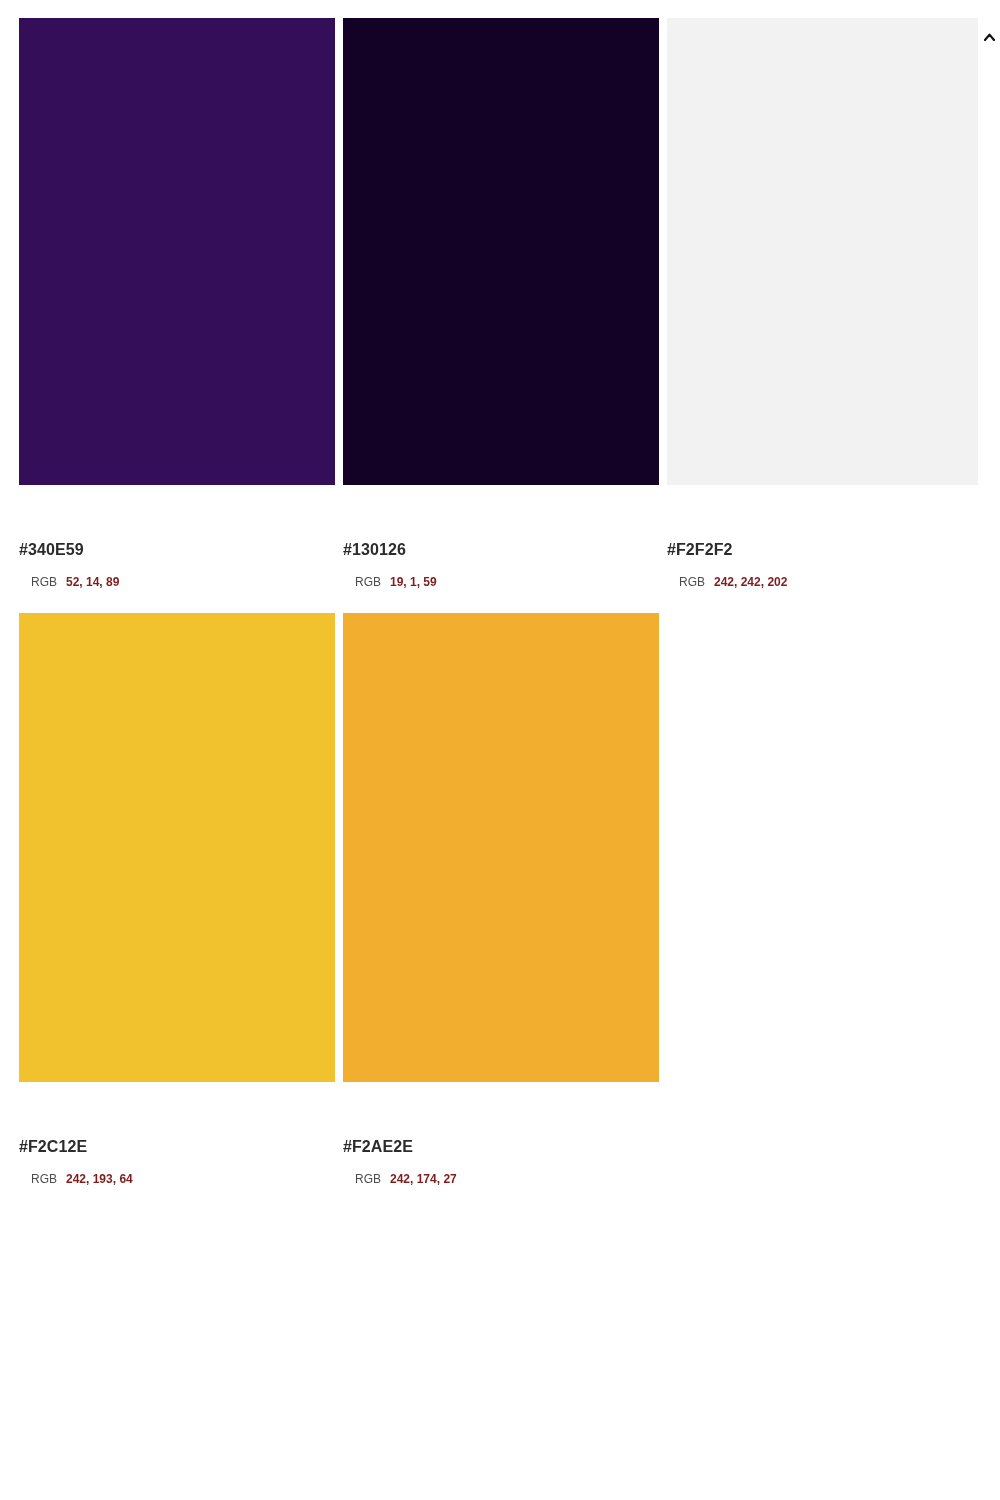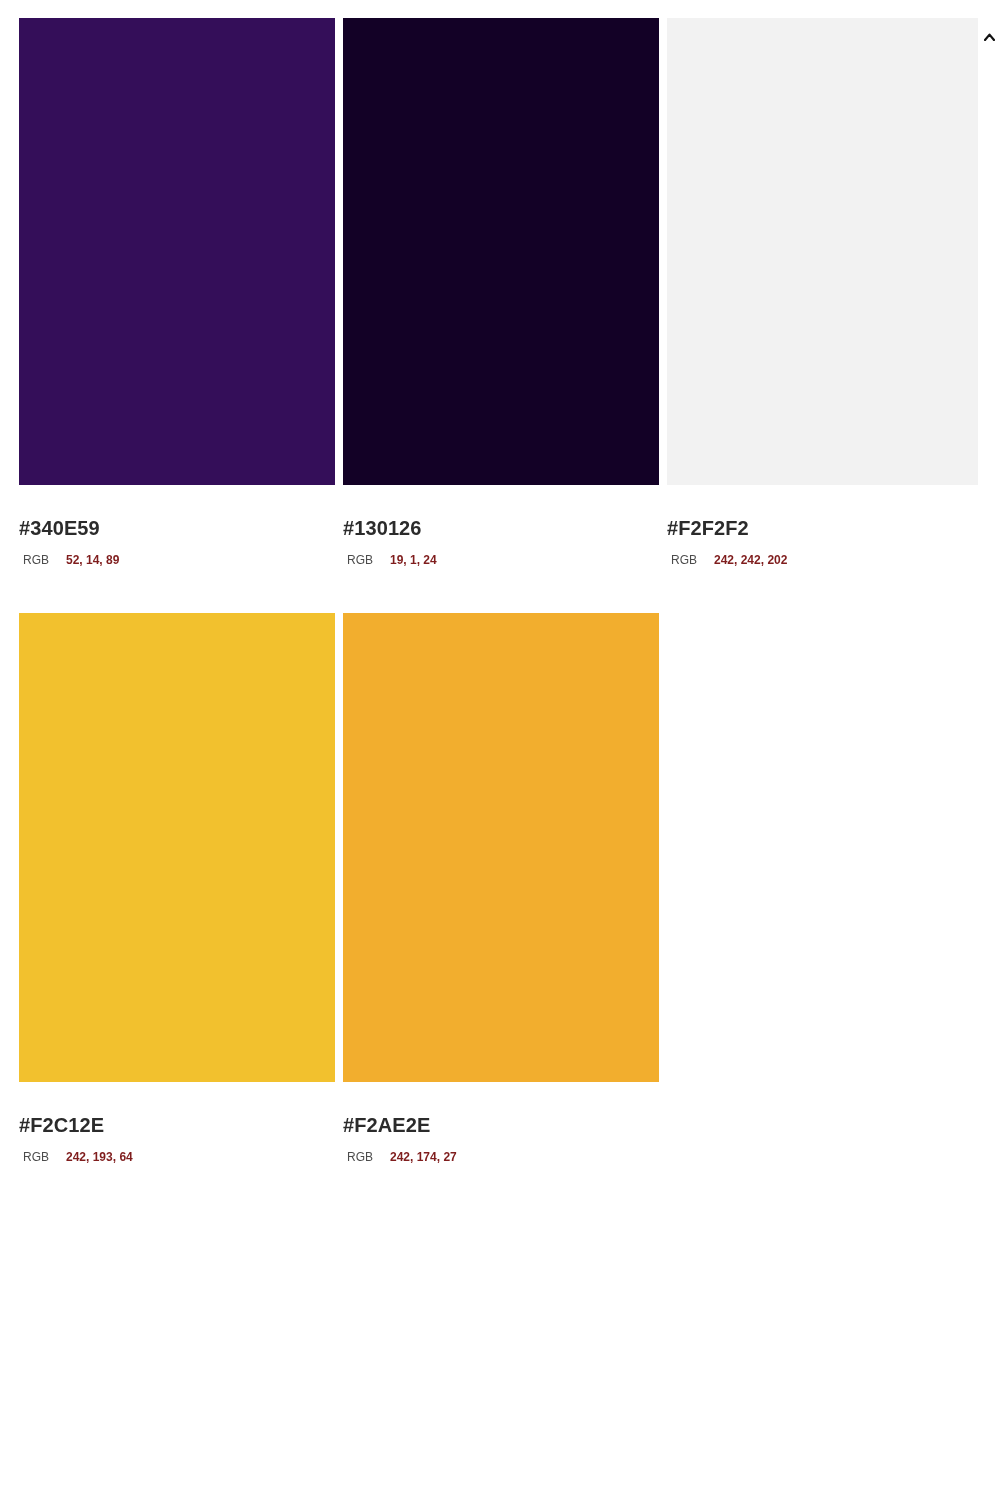--- a/index.html
+++ b/index.html
@@ -64,41 +64,42 @@
     left: 0;
     top: 0;
   }
 
   .swatch-meta {
     position: absolute;
     left: 0;
   }
 
   .hex-label {
-    font-size: 20px;
+    font-size: 16px;
     font-weight: bold;
     color: #2b2b2b;
     letter-spacing: 0.1px;
     line-height: 22px;
     white-space: nowrap;
+    margin-top: 22px;
   }
 
   .rgb-line {
     margin-top: 14px;
     font-size: 12px;
     line-height: 14px;
     white-space: nowrap;
     display: block;
     position: relative;
     height: 14px;
   }
 
   .rgb-key {
     position: absolute;
-    left: 4px;
+    left: 12px;
     top: 0;
     color: #4b4b4b;
     font-weight: normal;
     font-size: 12px;
   }
 
   .rgb-value {
     position: absolute;
     left: 47px;
     top: 0;
@@ -130,21 +131,21 @@
             <span class="rgb-value">52, 14, 89</span>
           </div>
         </div>
       </div>
       <div class="swatch-cell" style="left: 343px; top: 18px; width: 316px;">
         <div class="swatch-chip" style="width: 316px; height: 467px; background: rgb(19, 1, 38);"></div>
         <div class="swatch-meta" style="top: 499px; text-align: center;">
           <div class="hex-label">#130126</div>
           <div class="rgb-line">
             <span class="rgb-key">RGB</span>
-            <span class="rgb-value">19, 1, 24</span>
+            <span class="rgb-value">19, 1, 59</span>
           </div>
         </div>
       </div>
       <div class="swatch-cell" style="left: 667px; top: 18px; width: 311px;">
         <div class="swatch-chip" style="width: 311px; height: 467px; background: rgb(242, 242, 242);"></div>
         <div class="swatch-meta" style="top: 499px;">
           <div class="hex-label">#F2F2F2</div>
           <div class="rgb-line">
             <span class="rgb-key">RGB</span>
             <span class="rgb-value">242, 242, 202</span>

